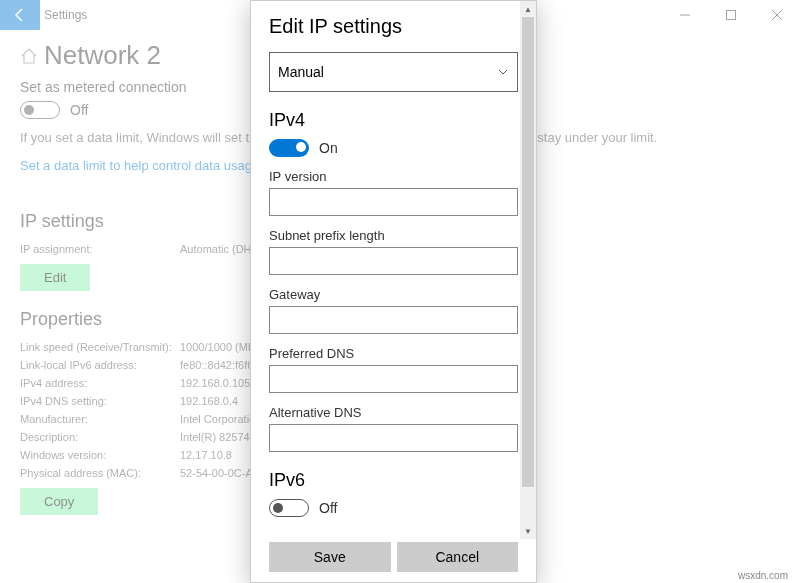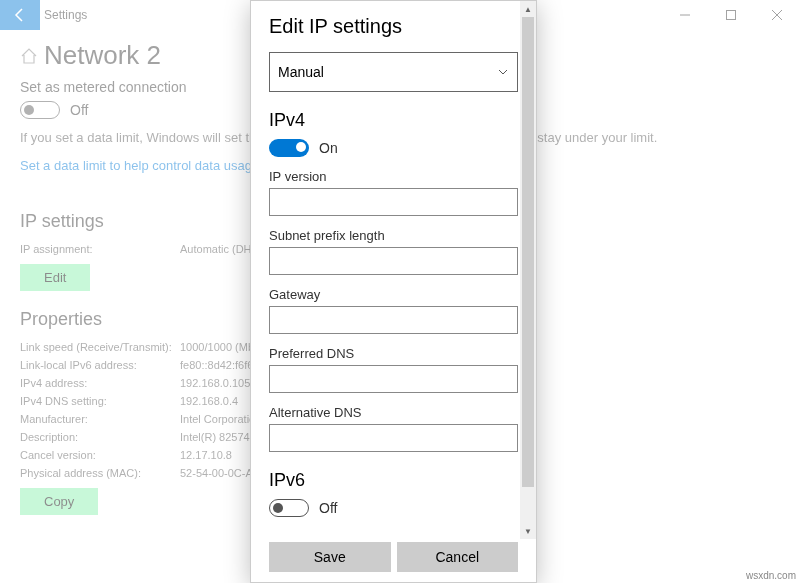--- a/index.html
+++ b/index.html
@@ -44,21 +44,21 @@
 .field-label { font-size: 13px; color: #333; margin-top: 12px; margin-bottom: 4px; }
 .field-input { width: 100%; height: 28px; border: 1px solid #888; padding: 0 6px; font-size: 13px; }
 .dialog-buttons { display: flex; gap: 6px; padding: 3px 18px 10px 18px; justify-content: center; }
 .dlg-btn { flex: 1; background: #ccc; border: none; height: 30px; font-size: 14px; }
 
 
 .scrollbar { position: absolute; right: 0; top: 0; bottom: 0; width: 16px; background: #f0f0f0; }
 .scroll-arrow { height: 16px; display: flex; align-items: center; justify-content: center; font-size: 8px; color: #666; }
 .scroll-thumb { position: absolute; top: 16px; bottom: 52px; right: 2px; left: 2px; background: #ccc; }
 
-.watermark { position: absolute; right: 4px; bottom: 2px; font-size: 10px; color: #888; }
+.watermark { position: absolute; right: 12px; bottom: 2px; font-size: 10px; color: #888; }
 
 svg { display: block; }
 </style>
 </head>
 <body>
 
 <div class="titlebar">
   <div class="back-btn">
     <svg width="16" height="16" viewBox="0 0 16 16">
         <path d="M10 2 L4 8 L10 14" stroke="#fff" stroke-width="1.5" fill="none"></path>
@@ -130,21 +130,21 @@
       </div>
       <div class="row">
         <span class="k">Manufacturer:</span>
         <span class="v">Intel Corporation</span>
       </div>
       <div class="row">
         <span class="k">Description:</span>
         <span class="v">Intel(R) 82574L Gigabit Network Connection</span>
       </div>
       <div class="row">
-        <span class="k">Cancel version:</span>
+        <span class="k">Windows version:</span>
         <span class="v">12.17.10.8</span>
       </div>
       <div class="row">
         <span class="k">Physical address (MAC):</span>
         <span class="v">52-54-00-0C-A</span>
       </div>
     </div>
   <button class="btn">Copy</button>
 </div>
 

